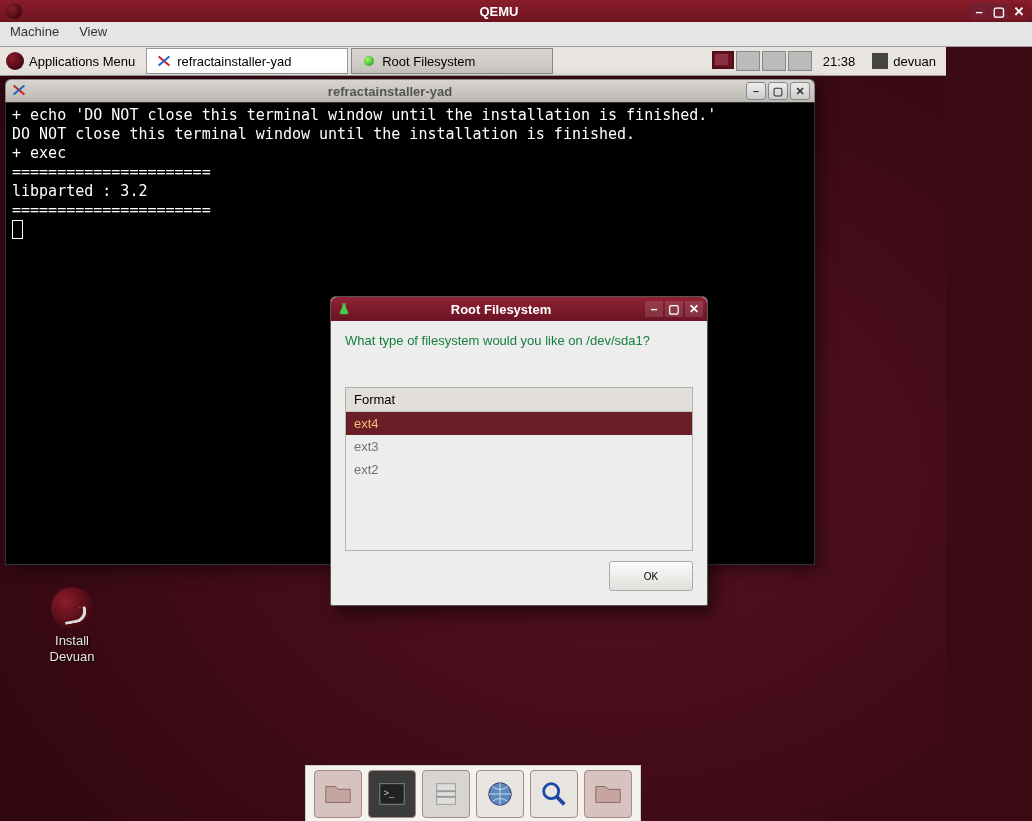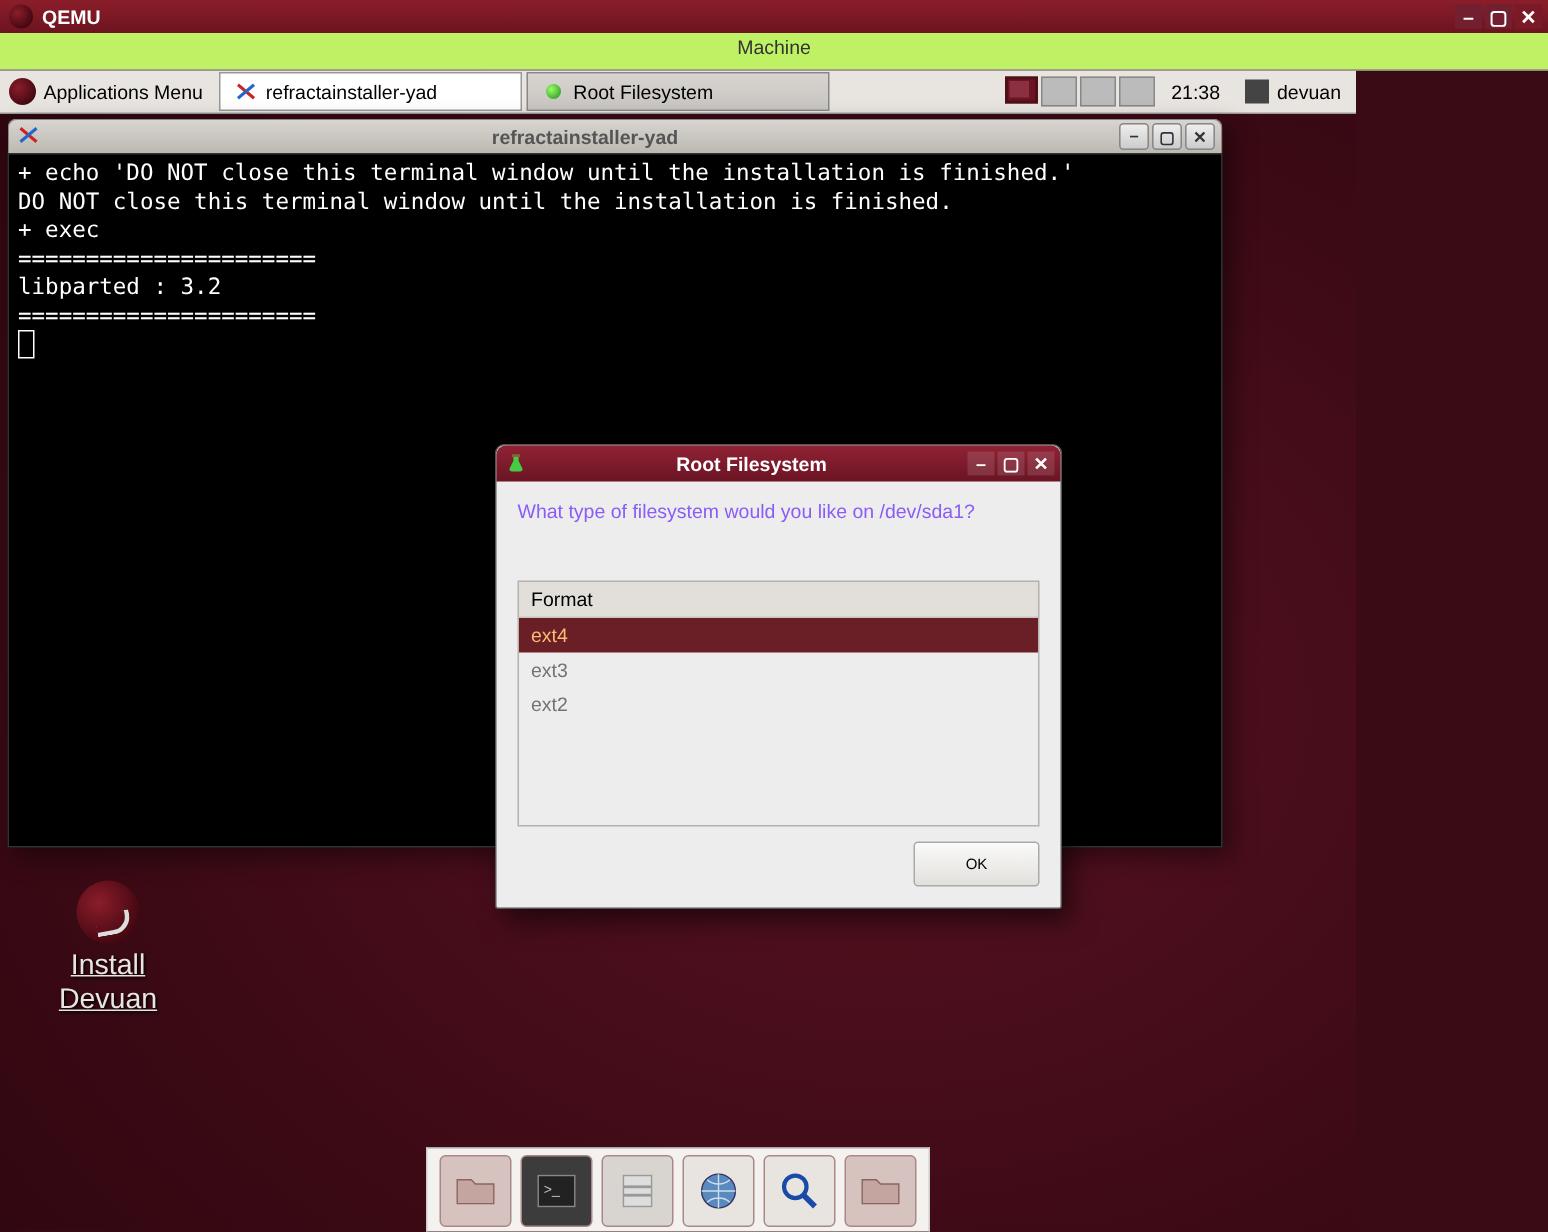--- a/index.html
+++ b/index.html
@@ -1,30 +1,30 @@
 <!DOCTYPE html>
 <html><head>
 <meta charset="utf-8">
 <style>
   html,body{margin:0;padding:0;font-family:sans-serif;font-size:13px;}
   body{width:1032px;height:821px;overflow:hidden;background:#3a0a15;}
   
   
   .qemu-titlebar{height:22px;background:linear-gradient(to bottom,#8b1d2a,#6c1420);display:flex;align-items:center;color:#fff;font-weight:bold;}
   .qemu-titlebar .icon{width:16px;height:16px;margin:0 6px;border-radius:50%;background:radial-gradient(circle at 35% 35%,#8b1d2a,#2a0008);}
-  .qemu-titlebar .title{flex:1;text-align:left;}
+  .qemu-titlebar .title{flex:1;text-align:center;}
   .qemu-titlebar .btns{display:flex;gap:2px;margin-right:4px;}
   .qemu-titlebar .btn{width:18px;height:16px;background:#722030;display:flex;align-items:center;justify-content:center;color:#fff;font-size:13px;font-weight:bold;cursor:pointer;}
   .qemu-titlebar .btn.close{background:#7a1a28;}
   
-  .qemu-menubar{height:24px;background:#bef264;border-bottom:1px solid #a39b94;display:flex;align-items:center;padding:0 6px;gap:12px;color:#333;flex-direction:column;}
+  .qemu-menubar{height:24px;background:#e5e5e5;border-bottom:1px solid #a39b94;display:flex;padding:0 6px;gap:12px;color:#333;}
   .qemu-menubar span{cursor:pointer;padding:2px 4px;}
   
   
-  .guest{position:relative;width:904px;height:775px;background:radial-gradient(ellipse 900px 700px at 65% 55%,#5a1222 0%,#3c0a15 55%,#2a050e 100%);}
+  .guest{position:relative;width:904px;height:775px;background:radial-gradient(ellipse 900px 700px at 65% 55%,#5a1222 0%,#3c0a15 55%,#2a050e 100%);padding-left:42px;}
   
   
   .panel{position:absolute;top:0;left:0;right:0;height:28px;background:#e8e4e0;border-bottom:1px solid #999;display:flex;align-items:center;padding:0 4px;gap:3px;}
   .app-menu{display:flex;align-items:center;gap:5px;height:24px;padding:0 8px 0 2px;cursor:pointer;}
   .app-menu .logo{width:18px;height:18px;border-radius:50%;background:radial-gradient(circle at 35% 35%,#8b1d2a,#2a0008);}
   .task{display:flex;align-items:center;gap:6px;height:24px;padding:0 10px;border:1px solid #999;background:#fff;min-width:180px;cursor:pointer;}
   .task.active{background:linear-gradient(to bottom,#d8d4cf,#c8c4bf);border:1px solid #888;}
   .task .ticon{width:14px;height:14px;display:inline-flex;align-items:center;justify-content:center;}
   .task .dot{width:10px;height:10px;border-radius:50%;background:radial-gradient(circle at 35% 35%,#9f6,#1a8a1a);}
   .spacer{flex:1;}
@@ -33,41 +33,41 @@
   .ws .box.cur{background:#6a1424;border:2px solid #501018;box-sizing:border-box;position:relative;}
   .ws .box.cur::after{content:"";position:absolute;left:1px;top:1px;width:13px;height:11px;background:#8a3040;}
   .clock{padding:0 8px;}
   .user{display:flex;align-items:flex-end;gap:5px;padding:0 6px;}
   .user .uicon{width:16px;height:16px;background:#444;}
   
   
   .desk-icon{position:absolute;left:32px;top:540px;width:80px;color:#e8e4e0;text-align:center;cursor:pointer;}
   .desk-icon .img{width:42px;height:42px;margin:0 auto 4px;background:radial-gradient(circle at 35% 35%,#8b1d2a,#2a0008);border-radius:50%;position:relative;}
   .desk-icon .img::after{content:"";position:absolute;right:6px;bottom:6px;width:20px;height:12px;border-bottom:3px solid #ddd;border-right:3px solid #ddd;border-radius:0 0 12px 0;transform:rotate(-10deg);}
-  .desk-icon .lbl{text-shadow:1px 1px 2px #000;font-size:19px;line-height:1.2;text-decoration:underline;}
+  .desk-icon .lbl{text-shadow:1px 1px 2px #000;font-size:13px;line-height:1.2;}
   
   
   .termwin{position:absolute;left:5px;top:32px;width:810px;box-shadow:6px 6px 16px rgba(0,0,0,0.45);}
   .term-tb{height:22px;background:linear-gradient(to bottom,#d8d5d0,#bcb8b2);border:1px solid #888;border-bottom:0;display:flex;align-items:center;border-radius:6px 6px 0 0;}
   .term-tb .ticon2{width:16px;height:16px;margin:0 6px;}
   .term-tb .ttl{flex:1;text-align:center;color:#555;font-weight:bold;}
   .winbtns{display:flex;gap:2px;margin-right:4px;}
   .wbtn{width:18px;height:16px;border:1px solid #888;background:linear-gradient(to bottom,#eee,#ccc);border-radius:3px;display:flex;align-items:center;justify-content:center;font-size:11px;color:#333;cursor:pointer;font-weight:bold;}
   .term-body{background:#000;color:#fff;font-family:"DejaVu Sans Mono",monospace;font-size:15px;line-height:1.27;padding:3px 6px;height:455px;border:1px solid #333;white-space:pre;overflow:hidden;}
   .cursor{display:inline-block;width:9px;height:17px;border:1px solid #fff;vertical-align:text-bottom;}
   
   
   .dlg{position:absolute;left:330px;top:249px;width:376px;background:#ededed;border:1px solid #555;box-shadow:6px 8px 18px rgba(0,0,0,0.55);border-radius:6px 6px 2px 2px;}
   .dlg-tb{height:24px;background:linear-gradient(to bottom,#902234,#6a1424);display:flex;align-items:center;color:#fff;font-weight:bold;border-radius:6px 6px 0 0;}
   .dlg-tb .flask{width:14px;height:14px;margin:0 6px;}
   .dlg-tb .dttl{flex:1;text-align:center;}
   .dlg-btns{display:flex;gap:2px;margin-right:4px;}
   .dbtn{width:18px;height:16px;background:rgba(255,255,255,0.12);display:flex;align-items:center;justify-content:center;color:#fff;font-size:12px;font-weight:bold;cursor:pointer;}
   .dlg-body{padding:12px 14px 14px;}
-  .dlg-q{margin-bottom:8px;color:#8b5cf6;}
+  .dlg-q{margin-bottom:8px;color:#15803d;}
   .listbox{border:1px solid #b5b1ac;background:#ededed;height:162px;margin-top:39px;}
   .lh{padding:4px 8px;border-bottom:1px solid #c8c4bf;background:#e2dfda;}
   .li{padding:4px 8px;cursor:pointer;color:#737373;}
   .li.sel{background:#6a1f27;color:#fdba74;}
   .dlg-ft{display:flex;justify-content:flex-end;margin-top:10px;}
   .okbtn{min-width:84px;height:30px;border:1px solid #aaa;background:linear-gradient(to bottom,#fafafa,#e2e0dc);border-radius:3px;cursor:pointer;font-size:10px;}
   
   
   .dock{position:absolute;bottom:0;left:50%;transform:translateX(-50%);height:56px;background:#f4f2ef;display:flex;align-items:center;padding:0 8px;gap:6px;border:1px solid #ccc;border-bottom:0;}
   .dock .d{width:46px;height:46px;background:#d6c2bf;border:1px solid #a88;border-radius:4px;cursor:pointer;display:flex;align-items:center;justify-content:center;}

